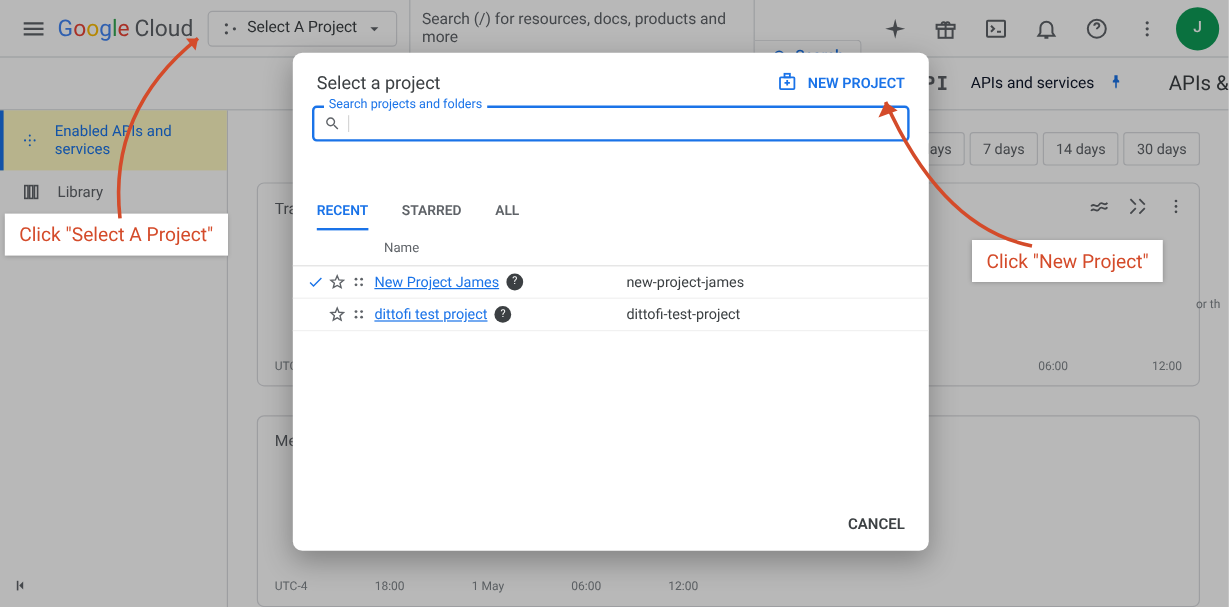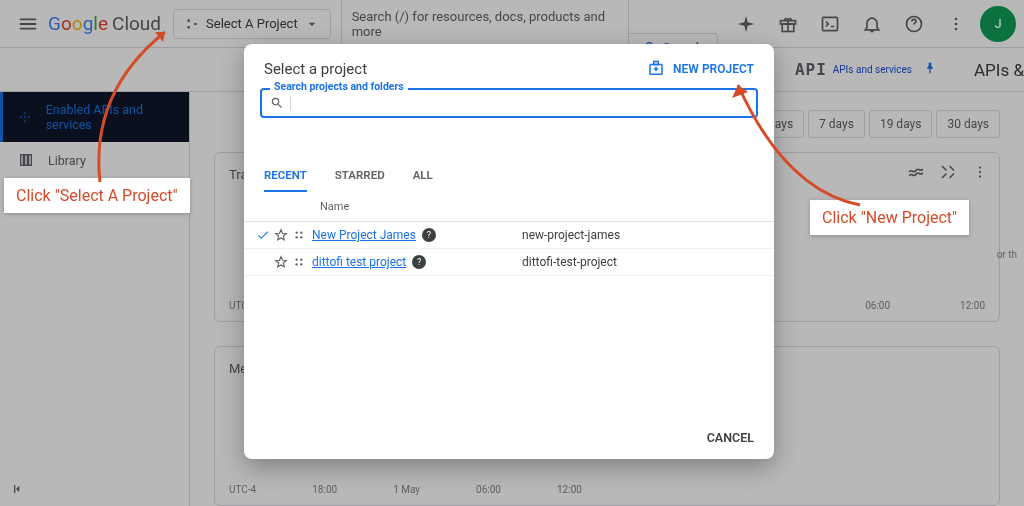--- a/index.html
+++ b/index.html
@@ -17,29 +17,29 @@
 .search-wrap { flex: 1; display: flex; margin: 0 10px; }
 .search-box { flex: 1; display: flex; align-items: center; border: 1px solid #dadce0; border-radius: 4px 0 0 4px; padding: 6px 10px; color: #5f6368; background: #fff; }
 .search-btn { display: flex; align-items: center; gap: 4px; border: 1px solid #dadce0; border-left: none; border-radius: 0 4px 4px 0; padding: 6px 14px; color: #1a73e8; font-weight: 500; background: #fff; margin-top: 48px; }
 .top-icons { display: flex; align-items: center; gap: 6px; color: #5f6368; }
 .top-icons > div { width: 36px; height: 36px; display: flex; align-items: center; justify-content: center; }
 .avatar { width: 30px; height: 30px; border-radius: 50%; background: #0f9d58; color: #fff; display: flex; align-items: center; justify-content: center; font-weight: 500; }
 
 
 .pagehead { height: 44px; display: flex; align-items: center; padding-left: 12px; border-bottom: 1px solid #dadce0; justify-content: flex-end; }
 .api-badge { font-family: monospace; font-size: 16px; font-weight: 700; letter-spacing: 1px; color: #5f6368; }
-.api-title { margin-left: 6px; font-size: 10px; color: #1d4ed8; }
+.api-title { margin-left: 18px; font-size: 13px; color: #0f172a; }
 .pin { margin-left: 10px; color: #1a73e8; }
 .page-crumb { margin-left: 36px; font-size: 17px; color: #3c4043; }
 
 
 .body-row { display: flex; height: calc(506px - 48px - 44px); }
 .sidebar { width: 190px; border-right: 1px solid #dadce0; padding-top: 0; }
 .side-item { display: flex; align-items: center; gap: 14px; padding: 10px 18px; color: #5f6368; font-size: 12.5px; }
-.side-item.active { color: #1a73e8; background: #0f172a; border-left: 3px solid #1a73e8; padding-left: 15px; }
+.side-item.active { color: #1a73e8; background: #fef9c3; border-left: 3px solid #1a73e8; padding-left: 15px; }
 .side-item svg { width: 16px; height: 16px; }
 .side-collapse { position: absolute; bottom: 6px; left: 10px; color: #5f6368; }
 
 .main { flex: 1; padding: 18px 24px; }
 .time-bar { display: flex; justify-content: flex-end; gap: 4px; margin-bottom: 14px; font-size: 12px; }
 .time-chip { padding: 6px 10px; border: 1px solid #dadce0; border-radius: 3px; color: #5f6368; }
 .card { border: 1px solid #dadce0; border-radius: 6px; padding: 14px; margin-bottom: 24px; height: 170px; position: relative; }
 .card-title { font-size: 13px; color: #5f6368; }
 .card-icons { position: absolute; top: 10px; right: 10px; display: flex; gap: 14px; color: #5f6368; }
 .axis { position: absolute; bottom: 10px; left: 14px; right: 14px; display: flex; justify-content: space-between; font-size: 10px; color: #80868b; }
@@ -47,21 +47,21 @@
 
 
 .scrim { position: absolute; inset: 0; background: rgba(0,0,0,0.28); }
 
 
 .modal { position: absolute; top: 44px; left: 244px; width: 530px; height: 415px; background: #fff; border-radius: 8px; box-shadow: 0 8px 24px rgba(0,0,0,.3); display: flex; flex-direction: column; }
 .modal-head { display: flex; align-items: center; justify-content: space-between; padding: 16px 20px 8px; }
 .modal-title { font-size: 15px; color: #3c4043; }
 .modal-new { display: flex; align-items: center; gap: 8px; color: #1a73e8; font-size: 12px; font-weight: 600; }
 .modal-new svg { width: 18px; height: 18px; }
-.search-field-wrap { margin: 2px 16px 0; position: relative; font-weight: bold; }
+.search-field-wrap { margin: 2px 16px 0; position: relative; }
 .search-legend { position: absolute; top: -8px; left: 10px; font-size: 10.5px; background: #fff; padding: 0 4px; color: #1a73e8; }
 .search-field { border: 2px solid #1a73e8; border-radius: 4px; display: flex; align-items: center; padding: 6px 8px; }
 .search-field svg { width: 14px; height: 14px; color: #5f6368; margin-right: 6px; }
 .search-field .cursor { width: 1px; height: 14px; background: #3333; }
 .tabs { display: flex; gap: 28px; padding: 14px 20px 0; font-size: 11.5px; font-weight: 600; color: #5f6368; }
 .tabs .tab { padding-bottom: 8px; margin-top: 36px; }
 .tabs .tab.active { color: #1a73e8; border-bottom: 2px solid #1a73e8; }
 .table-head { display: flex; padding: 8px 20px; font-size: 11px; color: #5f6368; border-bottom: 1px solid #e0e0e0; }
 .col-icons { width: 56px; }
 .col-name { width: 210px; }
@@ -204,21 +204,21 @@
       <span>Credentials</span>
     </div>
   </div>
 
   <div class="main">
     <div class="time-bar">
       <span class="time-chip">ay</span>
       <span class="time-chip">2 days</span>
       <span class="time-chip">4 days</span>
       <span class="time-chip">7 days</span>
-      <span class="time-chip">19 days</span>
+      <span class="time-chip">14 days</span>
       <span class="time-chip">30 days</span>
     </div>
     <div class="card">
       <div class="card-title">Traffi</div>
       <div class="card-icons">
         <span><svg viewBox="0 0 24 24" width="18" height="18" fill="none" stroke="#5f6368" stroke-width="2">
               <path d="M3 17c3-5 6 3 9-2s6 3 9-2"></path>
               <path d="M3 12c3-5 6 3 9-2s6 3 9-2"></path>
             </svg></span>
         <span><svg viewBox="0 0 24 24" width="18" height="18" fill="none" stroke="#5f6368" stroke-width="2">

